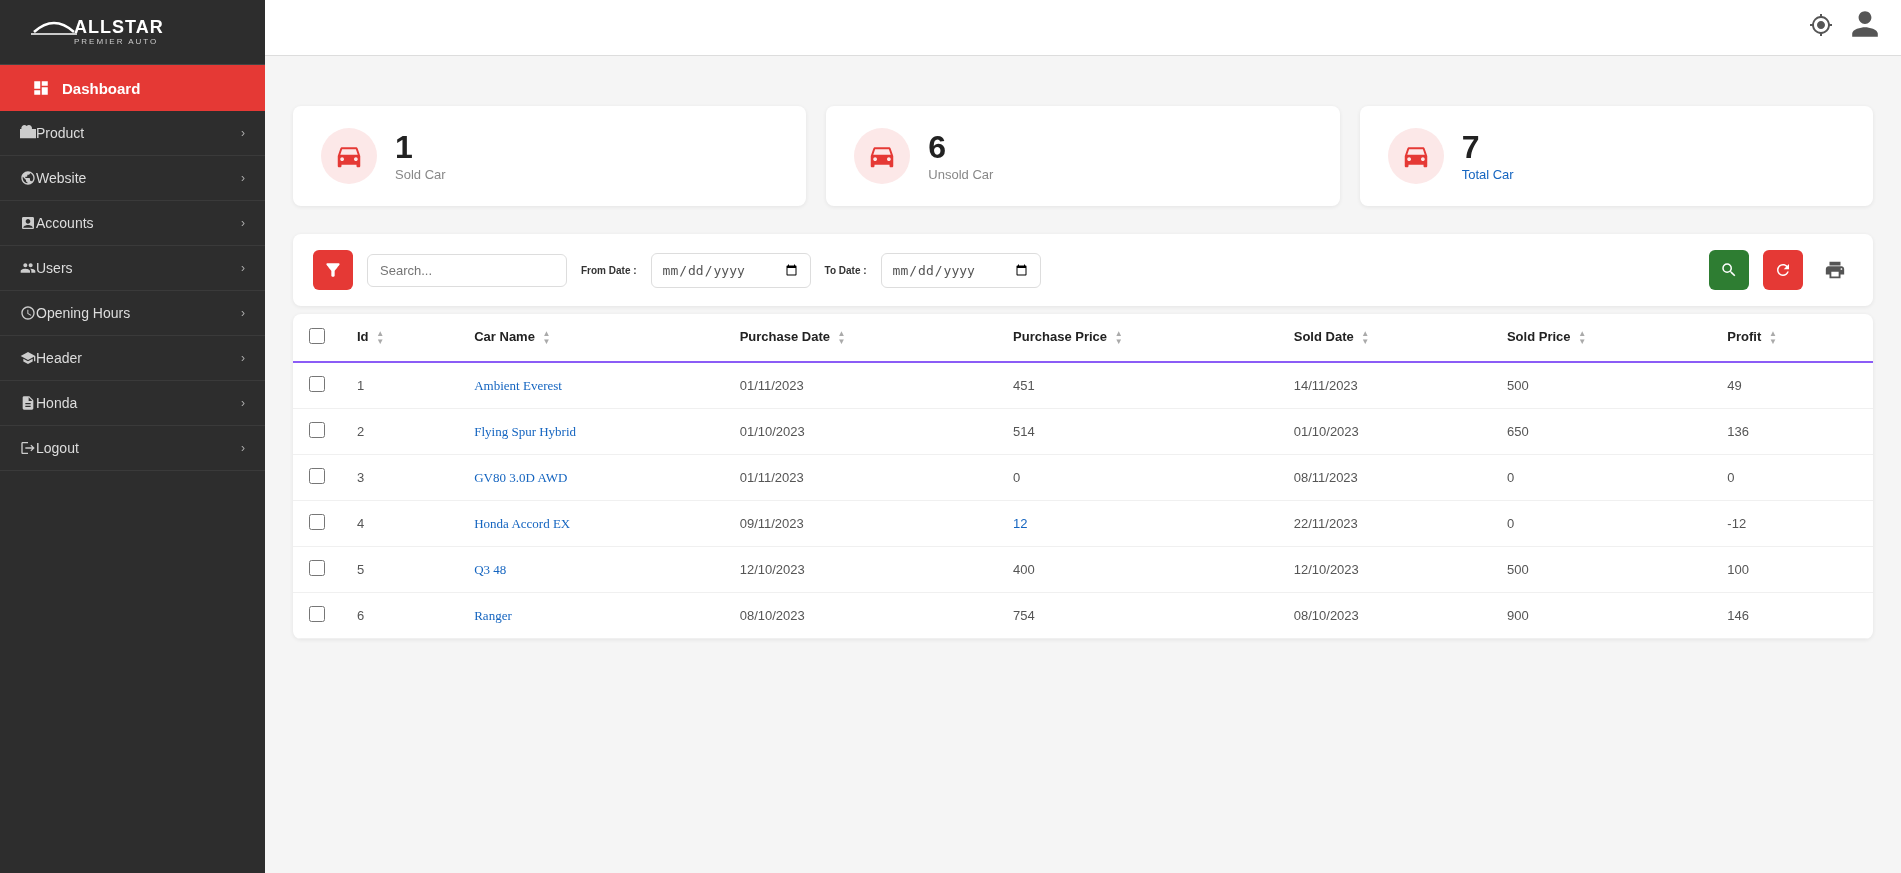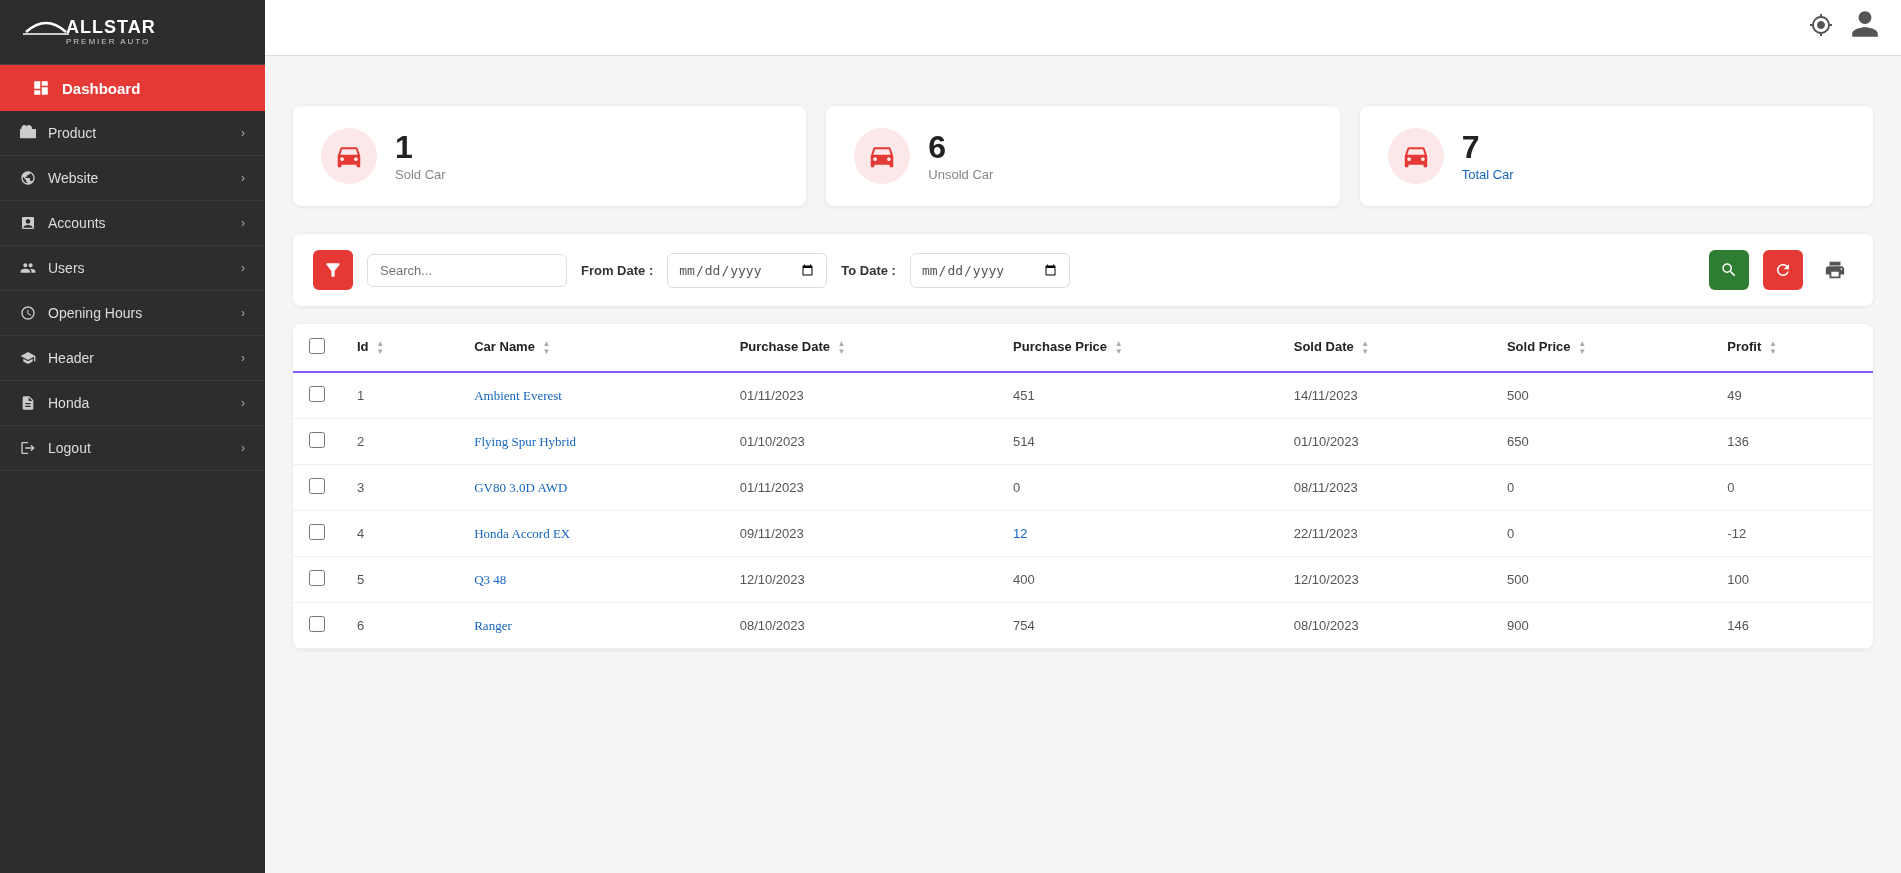--- a/index.html
+++ b/index.html
@@ -10,21 +10,21 @@
       width: 265px;
       min-width: 265px;
       background: #2d2d2d;
       color: #fff;
       display: flex;
       flex-direction: column;
       height: 100vh;
       overflow-y: auto;
     }
     .sidebar-logo {
-      padding: 12px 16px;
+      padding: 12px 24px;
       display: flex;
       align-items: center;
       gap: 10px;
       border-bottom: 1px solid #444;
     }
     .logo-text {
       display: flex;
       flex-direction: column;
       line-height: 1.1;
     }
@@ -57,21 +57,21 @@
     .sidebar-item {
       display: flex;
       align-items: center;
       justify-content: space-between;
       padding: 14px 20px;
       cursor: pointer;
       font-size: 14px;
       border-bottom: 1px solid #3a3a3a;
       color: #ddd;
     }
-    .sidebar-item-left { display: flex; align-items: flex-end; gap: 12px; }
+    .sidebar-item-left { display: flex; align-items: flex-end; }
     .chevron { font-size: 12px; color: #aaa; }
 
     
     .topbar {
       background: #fff;
       height: 56px;
       display: flex;
       align-items: center;
       justify-content: space-between;
       padding: 0 20px;
@@ -135,21 +135,21 @@
     .stat-label { font-size: 13px; color: #888; margin-top: 4px; }
 
     
     .filter-bar {
       background: #fff;
       border-radius: 8px;
       padding: 16px 20px;
       display: flex;
       align-items: center;
       gap: 14px;
-      margin-bottom: 18px;
+      margin-bottom: 8px;
       box-shadow: 0 1px 4px rgba(0,0,0,0.07);
       flex-wrap: wrap;
     }
     .filter-icon-btn {
       background: #e53935;
       border: none;
       border-radius: 6px;
       width: 40px;
       height: 40px;
       display: flex;
@@ -161,21 +161,21 @@
     .filter-icon-btn svg { width: 20px; height: 20px; fill: #fff; }
     .search-input {
       border: 1px solid #ddd;
       border-radius: 6px;
       padding: 8px 12px;
       font-size: 13px;
       width: 200px;
       outline: none;
       color: #555;
     }
-    .date-label { font-size: 13px; font-weight: 600; color: #333; white-space: nowrap; }
+    .date-label { font-size: 10px; font-weight: 600; color: #333; white-space: nowrap; }
     .date-input {
       border: 1px solid #ddd;
       border-radius: 6px;
       padding: 8px 10px;
       font-size: 13px;
       outline: none;
       color: #555;
       width: 160px;
     }
     .btn-search {

